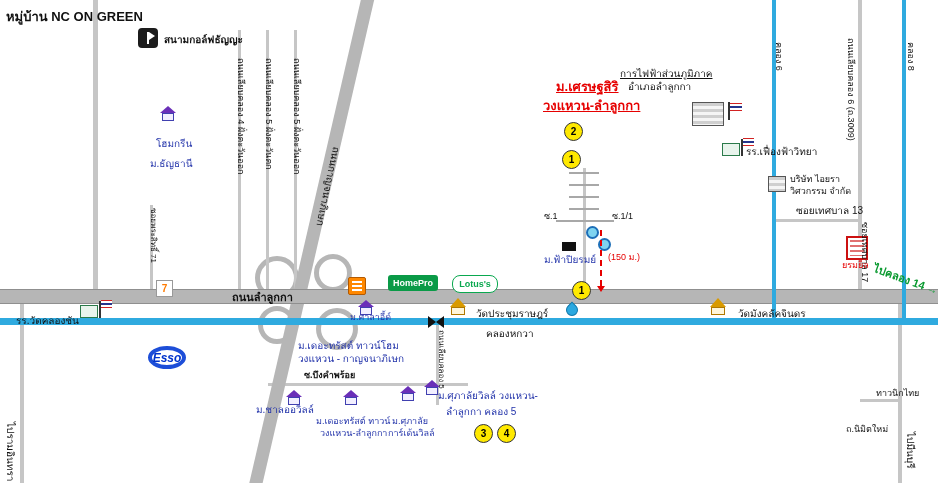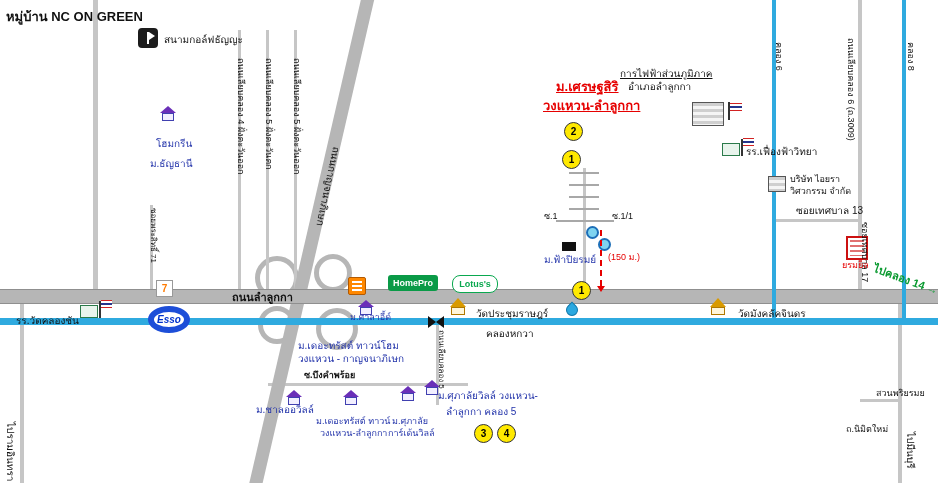--- a/index.html
+++ b/index.html
@@ -45,22 +45,22 @@
   .flagpost .pole{position:absolute;left:0;top:0;width:2px;height:18px;background:#333;}
   .flagpost .flag{position:absolute;left:2px;top:1px;width:12px;height:8px;
        background:linear-gradient(180deg,#d22222 0%,#d22222 18%,#fff 18%,#fff 38%,#26348c 38%,#26348c 62%,#fff 62%,#fff 82%,#d22222 82%);}
   .bldg{position:absolute;background:repeating-linear-gradient(180deg,#cfcfcf 0 3px,#f5f5f5 3px 6px);
         border:1px solid #555;z-index:5;}
   .hotel{position:absolute;width:18px;height:20px;background:#fff;border:2px solid #cc1111;z-index:5;}
   .hotel:before{content:"";position:absolute;left:2px;right:2px;top:2px;bottom:2px;
         background:repeating-linear-gradient(180deg,#cc1111 0 2px,transparent 2px 5px);opacity:.6;}
   .seven{position:absolute;width:15px;height:15px;border:1px solid #999;background:#fff;color:#ff7a00;
          font-weight:bold;font-size:10px;display:flex;align-items:center;justify-content:center;z-index:5;}
-  .esso{position:absolute;width:30px;height:15px;border:6px solid #1d4ed8;border-radius:50%;background:#fff;
-        color:#0033cc;font-style:italic;font-weight:bold;font-size:10px;display:flex;align-items:center;justify-content:center;z-index:5;}
+  .esso{position:absolute;width:30px;height:15px;border:4px solid #1d4ed8;border-radius:50%;background:#fff;
+        color:#0033cc;font-style:italic;font-weight:bold;font-size:12px;display:flex;align-items:center;justify-content:center;z-index:5;margin-top:40px;}
   .homepro{position:absolute;width:50px;height:16px;background:#0a9a47;border-radius:3px;color:#fff;
         font-weight:bold;font-size:9px;display:flex;align-items:center;justify-content:center;z-index:5;}
   .lotus{position:absolute;width:44px;height:16px;background:#fff;border:1.5px solid #0aa84f;border-radius:8px;
         color:#0aa84f;font-weight:bold;font-size:9px;display:flex;align-items:center;justify-content:center;z-index:5;}
   .shop{position:absolute;width:16px;height:16px;background:#ff8800;border:1px solid #b35900;border-radius:2px;z-index:5;}
   .shop:before{content:"";position:absolute;left:3px;right:3px;top:3px;bottom:3px;
         background:repeating-linear-gradient(180deg,#fff 0 2px,transparent 2px 4px);}
   .bowtie{position:absolute;width:16px;height:12px;z-index:5;}
   .bowtie:before{content:"";position:absolute;left:0;top:0;border-top:6px solid transparent;
         border-bottom:6px solid transparent;border-left:8px solid #111;}
@@ -107,21 +107,21 @@
 
   <div class="road" style="left:305px;top:-10px;width:13px;height:505px;transform:rotate(13deg);"></div>
   <div class="road" style="left:0;top:289px;width:938px;height:13px;border-top:1px solid #8f8f8f;border-bottom:1px solid #8f8f8f;"></div>
 
   <div class="canal" style="left:772px;top:0;width:4px;height:320px;"></div>
   <div class="canal" style="left:902px;top:0;width:4px;height:318px;"></div>
   <div class="canal" style="left:0;top:318px;width:938px;height:7px;"></div>
 
   <div class="lbl bold" style="left:6px;top:10px;font-size:13px;">หมู่บ้าน NC ON GREEN</div>
   <span class="golf" style="left:138px;top:28px;"></span>
-  <div class="lbl" style="left:164px;top:34px;">สนามกอล์ฟธัญญะ</div>
+  <div class="lbl" style="left:164px;top:34px;font-weight:bold;">สนามกอล์ฟธัญญะ</div>
   <span class="house" style="left:160px;top:106px;"></span>
   <div class="lbl navy" style="left:150px;top:126px;margin-top:32px;">ม.ธัญธานี</div>
   <div class="lbl navy" style="left:156px;top:138px;">โฮมกรีน</div>
 
   <div class="lbl v" style="left:246px;top:58px;font-size:9px;">ถนนเลียบคลอง 4 ฝั่งตะวันออก</div>
   <div class="lbl v" style="left:274px;top:58px;font-size:9px;">ถนนเลียบคลอง 5 ฝั่งตะวันตก</div>
   <div class="lbl v" style="left:302px;top:58px;font-size:9px;">ถนนเลียบคลอง 5 ฝั่งตะวันออก</div>
   <div class="lbl v" style="left:158px;top:208px;font-size:8px;">ซอยพระสิทธิ์ 71</div>
   <div class="lbl diag" style="left:342px;top:148px;">ถนนกาญจนาภิเษก</div>
 
@@ -199,18 +199,18 @@
   <div class="lbl navy" style="left:256px;top:404px;font-size:10px;">ม.ชาลออวิลล์</div>
   <div class="lbl navy" style="left:316px;top:416px;font-size:9px;">ม.เดอะทรัสต์ ทาวน์</div>
   <div class="lbl navy" style="left:320px;top:428px;font-size:9px;">วงแหวน-ลำลูกกา</div>
   <div class="lbl navy" style="left:392px;top:416px;font-size:9px;">ม.ศุภาลัย</div>
   <div class="lbl navy" style="left:388px;top:428px;font-size:9px;">การ์เด้นวิลล์</div>
   <div class="lbl navy" style="left:438px;top:390px;">ม.ศุภาลัยวิลล์ วงแหวน-</div>
   <div class="lbl navy" style="left:446px;top:406px;">ลำลูกกา คลอง 5</div>
   <div class="marker" style="left:474px;top:424px;">3</div>
   <div class="marker" style="left:497px;top:424px;">4</div>
 
-  <div class="lbl" style="left:876px;top:388px;font-size:9px;">สวนพริยรมย</div>
+  <div class="lbl" style="left:876px;top:388px;font-size:9px;">ทาวนิกไทย</div>
   <div class="lbl" style="left:846px;top:424px;font-size:9px;">ถ.นิมิตใหม่</div>
   <div class="lbl v" style="left:916px;top:432px;">ไปมีนบุรี</div>
   <div class="lbl v" style="left:16px;top:422px;">ไปรามอินทรา</div>
 
 </div>
 
 </body></html>

